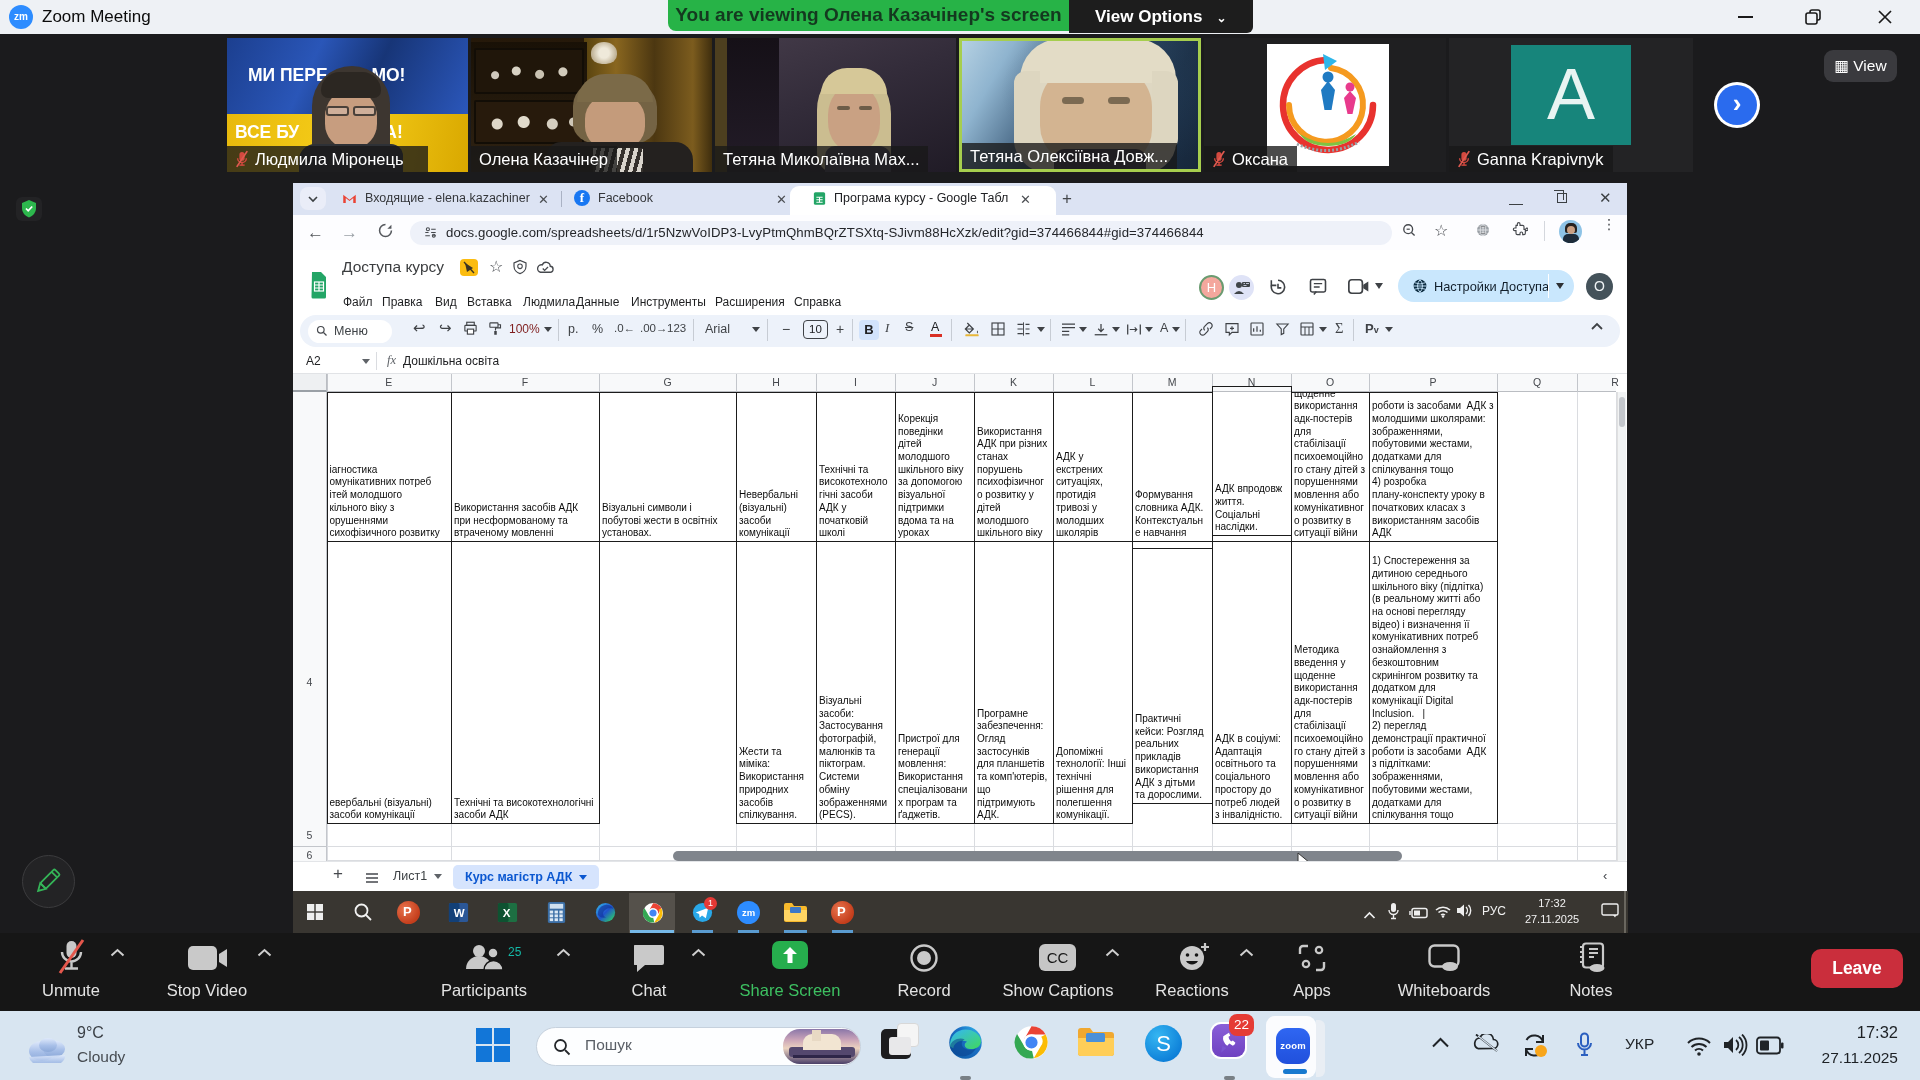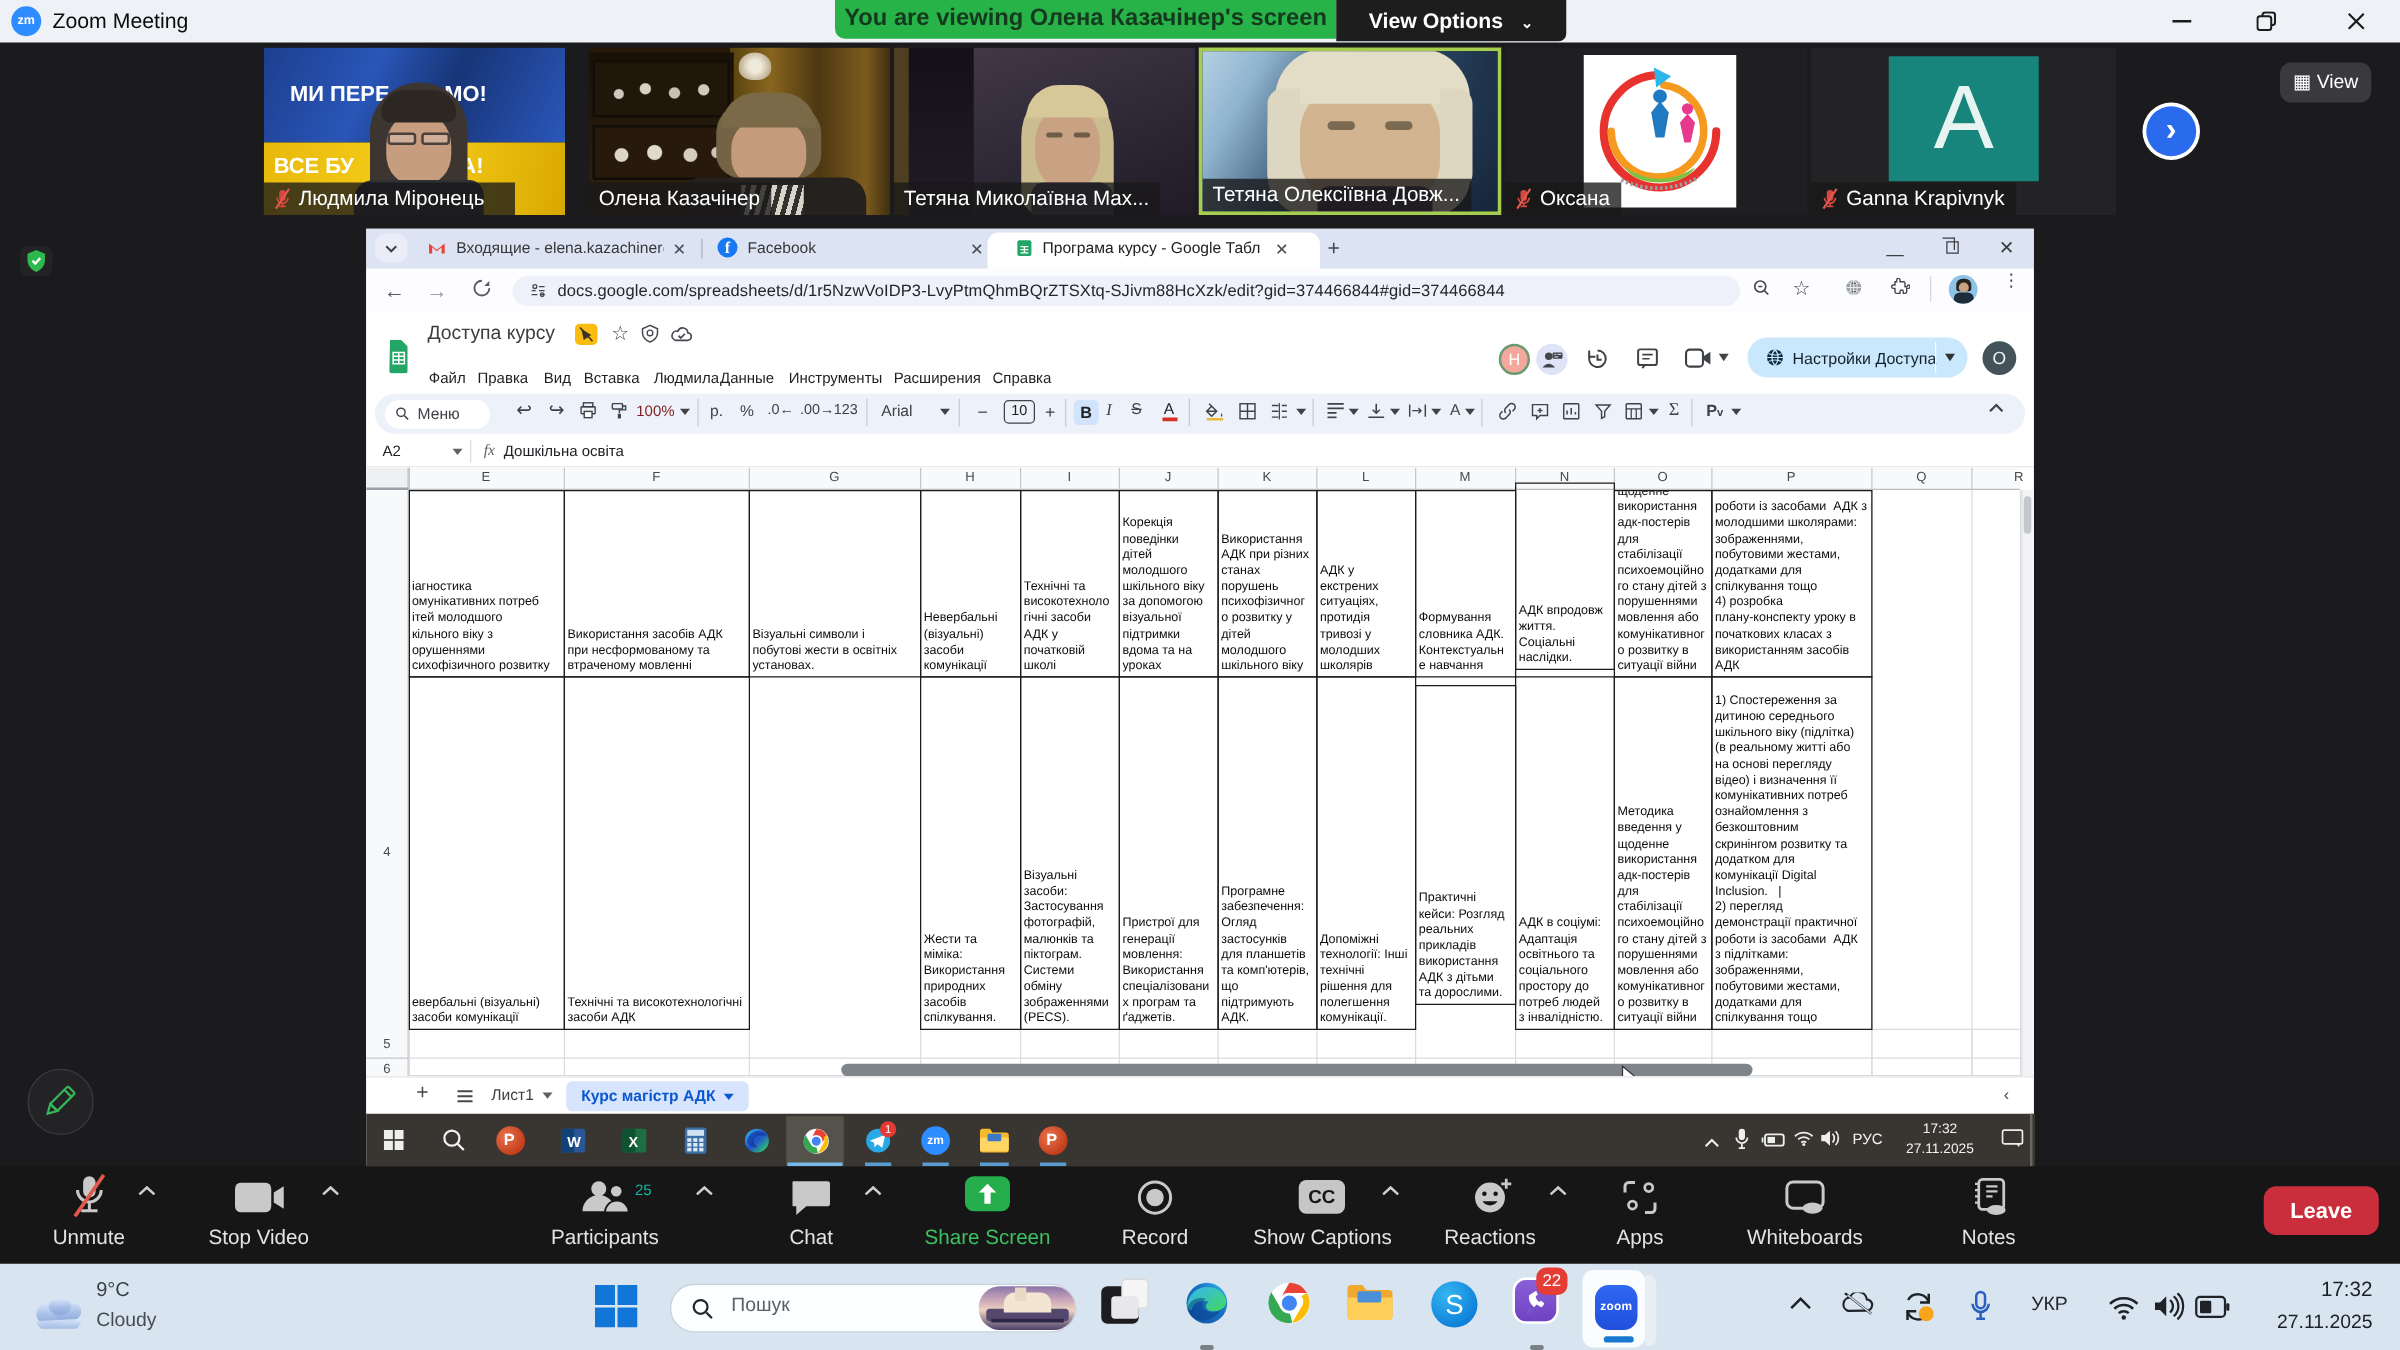--- a/index.html
+++ b/index.html
@@ -38,21 +38,21 @@
 <svg class="abs" style="left:1805px;top:9px" width="16" height="16" viewBox="0 0 16 16">
         <rect x="1" y="4" width="11" height="11" rx="2" fill="none" stroke="#1a1a1a" stroke-width="1.6"></rect>
         <path d="M5 4 V3 a2 2 0 0 1 2-2 h6 a2 2 0 0 1 2 2 v6 a2 2 0 0 1-2 2 h-1" fill="none" stroke="#1a1a1a" stroke-width="1.6"></path>
       </svg>
 <svg class="abs" style="left:1877px;top:9px" width="16" height="16" viewBox="0 0 16 16">
         <path d="M2 2 L14 14 M14 2 L2 14" stroke="#1a1a1a" stroke-width="1.7"></path>
       </svg>
 </div>
 <div class="abs" id="videostrip">
 
-<div class="abs tile" style="left:211px;width:241px">
+<div class="abs tile" style="left:227px;width:241px">
  <div class="abs" style="left:0;top:0;width:241px;height:76px;background:linear-gradient(115deg,#1c3f8f 0%,#2a56b8 35%,#173577 60%,#2b57bb 100%)"></div>
  <div class="abs" style="left:0;top:76px;width:241px;height:58px;background:linear-gradient(100deg,#e8b90c,#f6ce1a 50%,#d9a800)"></div>
  <div class="abs" style="left:21px;top:27px;color:#fff;font-weight:bold;font-size:17.5px;white-space:nowrap">МИ ПЕРЕ<span style="opacity:0">МОЖ</span>МО!</div>
  <div class="abs" style="left:8px;top:84px;color:#fff;font-weight:bold;font-size:17.5px;white-space:nowrap">ВСЕ БУ<span style="opacity:0">ДЕ УКРА</span>НА!</div>
  <div class="abs" style="left:85px;top:28px;width:78px;height:106px;background:#3d3630;border-radius:40px 38px 0 0"></div>
  <div class="abs" style="left:98px;top:52px;width:52px;height:58px;background:#c79d7f;border-radius:46% 46% 42% 42%"></div>
  <div class="abs" style="left:94px;top:34px;width:60px;height:26px;background:#2c2722;border-radius:26px 26px 10px 10px"></div>
  <div class="abs" style="left:99px;top:68px;width:23px;height:10px;border:2px solid #4a413a;border-radius:3px;background:rgba(230,230,235,.25)"></div>
  <div class="abs" style="left:126px;top:68px;width:23px;height:10px;border:2px solid #4a413a;border-radius:3px;background:rgba(230,230,235,.25)"></div>
  <div class="abs" style="left:72px;top:106px;width:104px;height:28px;background:#2e3136;border-radius:16px 12px 0 0"></div>
@@ -682,21 +682,21 @@
  <div class="zlab" style="left:649px">Chat</div>
  <div class="abs" style="left:772px;top:8px;width:36px;height:28px;background:#26ae4d;border-radius:7px"><svg width="36" height="28" viewBox="0 0 36 28">
           <path d="M18 6 l7 7 h-4.5 v9 h-5 v-9 H11z" fill="#fff"></path>
         </svg></div>
  <div class="zlab" style="left:790px;color:#3dc061">Share Screen</div>
  <svg class="abs" style="left:909px;top:10px" width="30" height="30" viewBox="0 0 30 30">
         <circle cx="15" cy="15" r="12.5" fill="none" stroke="#c9c9c9" stroke-width="2.4"></circle>
         <circle cx="15" cy="15" r="7" fill="#c9c9c9"></circle>
       </svg>
  <div class="zlab" style="left:924px">Record</div>
- <div class="abs" style="left:1039px;top:11px;width:37px;height:27px;background:#c6c6c6;border-radius:6px;color:#161616;font-weight:bold;font-size:15px;text-align:center;line-height:27px">CC</div>
+ <div class="abs" style="left:1039px;top:11px;width:37px;height:27px;background:#c6c6c6;border-radius:6px;color:#161616;font-weight:normal;font-size:15px;text-align:center;line-height:27px">CC</div>
  <svg class="abs" style="left:1105px;top:15px" width="15" height="9" viewBox="0 0 15 9">
         <path d="M1.5 7.5 L7.5 2 l6 5.5" fill="none" stroke="#cfcfcf" stroke-width="2"></path>
       </svg>
  <div class="zlab" style="left:1058px">Show Captions</div>
  <svg class="abs" style="left:1177px;top:8px" width="34" height="32" viewBox="0 0 34 32">
         <circle cx="15" cy="17" r="12" fill="#c9c9c9"></circle>
         <circle cx="10.5" cy="14" r="1.8" fill="#161616"></circle>
         <circle cx="19.5" cy="14" r="1.8" fill="#161616"></circle>
         <path d="M9 20 a7 7 0 0 0 12 0z" fill="#161616"></path>
         <path d="M28 2 v8 M24 6 h8" stroke="#c9c9c9" stroke-width="2.2"></path>

